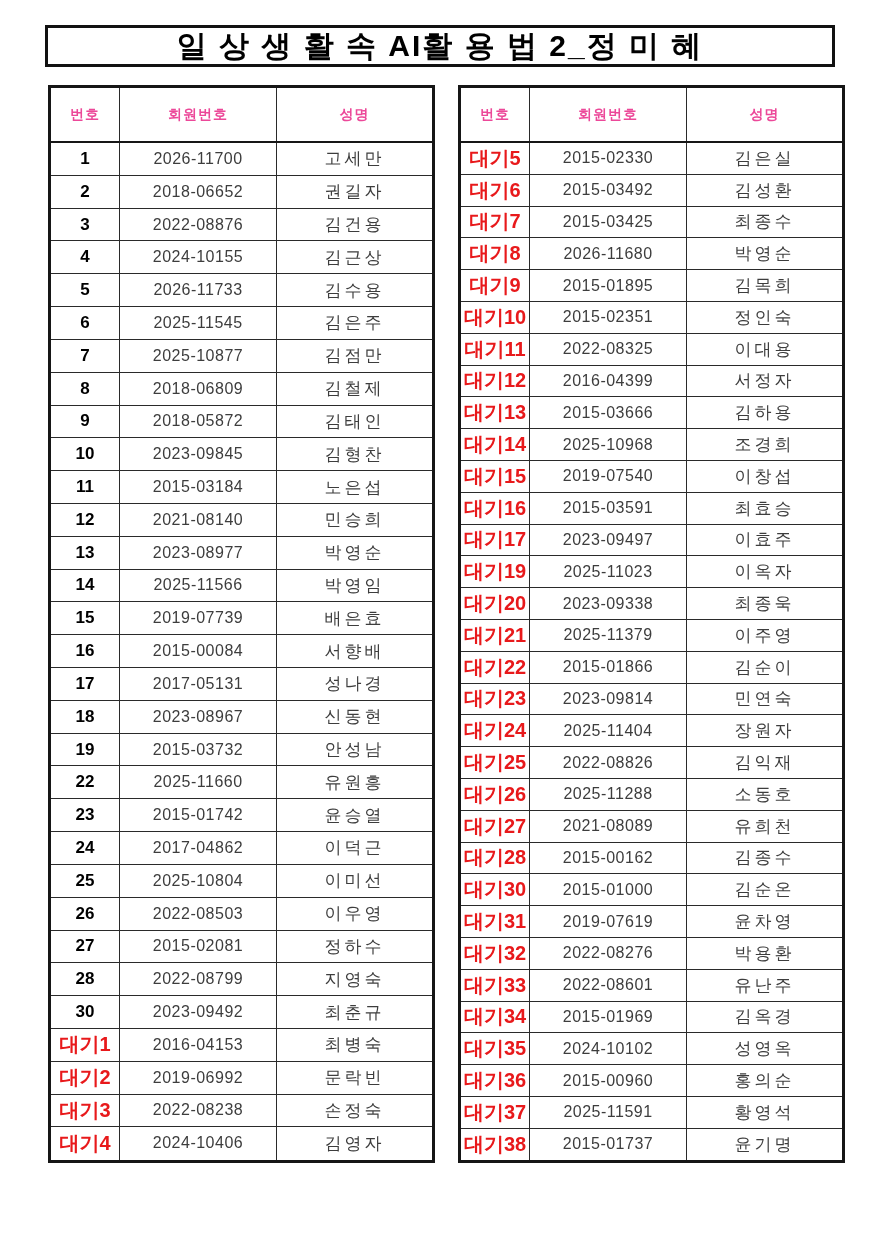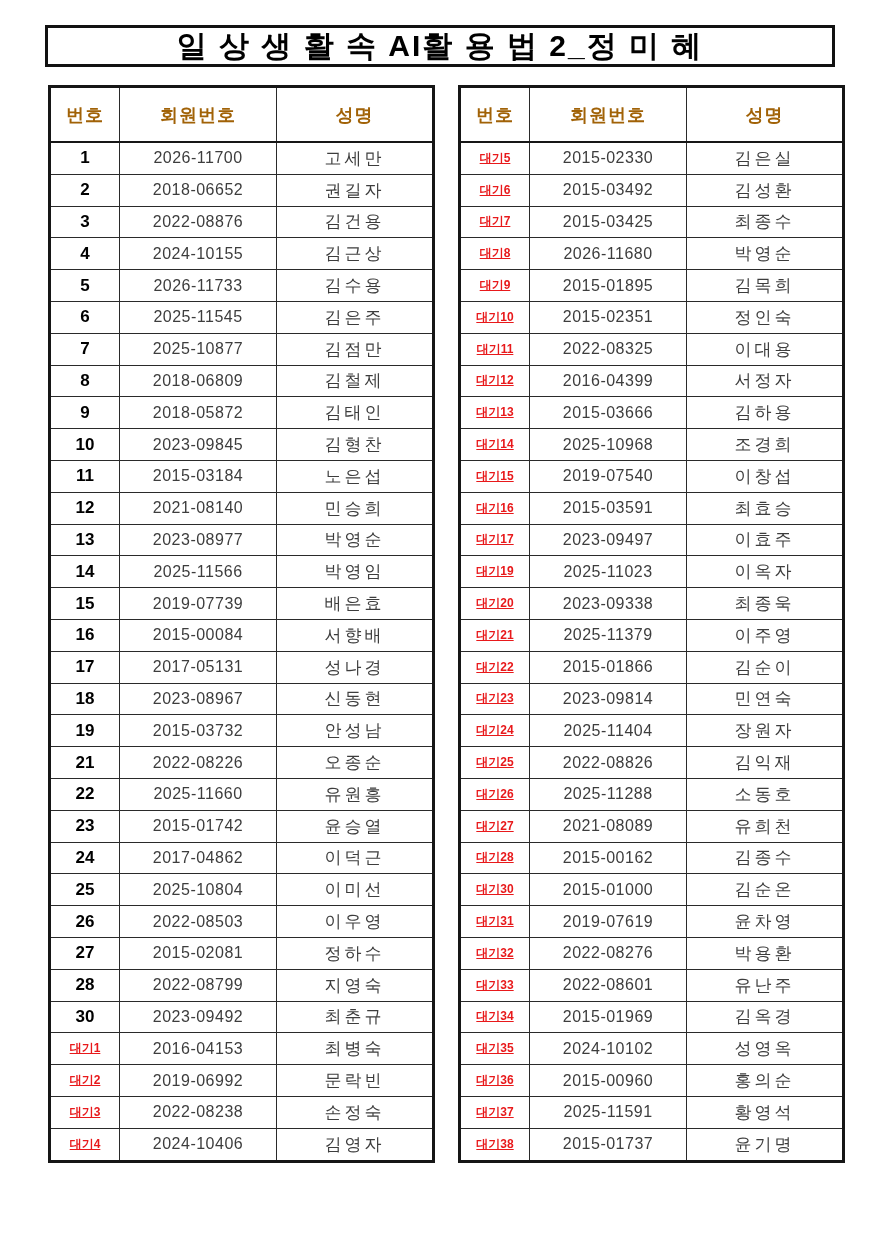--- a/index.html
+++ b/index.html
@@ -55,39 +55,38 @@
   table.roster th, table.roster td {
     border: 1px solid #2a2a2a;
     text-align: center;
     vertical-align: middle;
     padding: 0;
     overflow: hidden;
     white-space: nowrap;
   }
   table.roster thead th {
     height: 53px;
-    font-size: 18px;
+    font-size: 14px;
     font-weight: bold;
-    color: #a16207;
+    color: #ec4899;
     letter-spacing: 1px;
     border-bottom: 2px solid #161616;
   }
   table.roster tbody td {
     height: 30.8px;
   }
   td.no-cell {
     font-size: 17px;
     font-weight: bold;
     color: #000000;
   }
   td.no-cell.wait {
     color: var(--wait-red, #e8191b);
-    font-size: 12px;
+    font-size: 20px;
     letter-spacing: 0;
-    text-decoration: underline;
   }
   td.id-cell {
     font-size: 16px;
     color: #3d3d3d;
     letter-spacing: 0.5px;
   }
   td.name-cell {
     font-size: 17px;
     color: #3d3d3d;
     letter-spacing: 3px;
@@ -207,25 +206,20 @@
             <td class="no-cell">18</td>
             <td class="id-cell">2023-08967</td>
             <td class="name-cell">신동현</td>
           </tr>
           <tr>
             <td class="no-cell">19</td>
             <td class="id-cell">2015-03732</td>
             <td class="name-cell">안성남</td>
           </tr>
           <tr>
-            <td class="no-cell">21</td>
-            <td class="id-cell">2022-08226</td>
-            <td class="name-cell">오종순</td>
-          </tr>
-          <tr>
             <td class="no-cell">22</td>
             <td class="id-cell">2025-11660</td>
             <td class="name-cell">유원흥</td>
           </tr>
           <tr>
             <td class="no-cell">23</td>
             <td class="id-cell">2015-01742</td>
             <td class="name-cell">윤승열</td>
           </tr>
           <tr>

